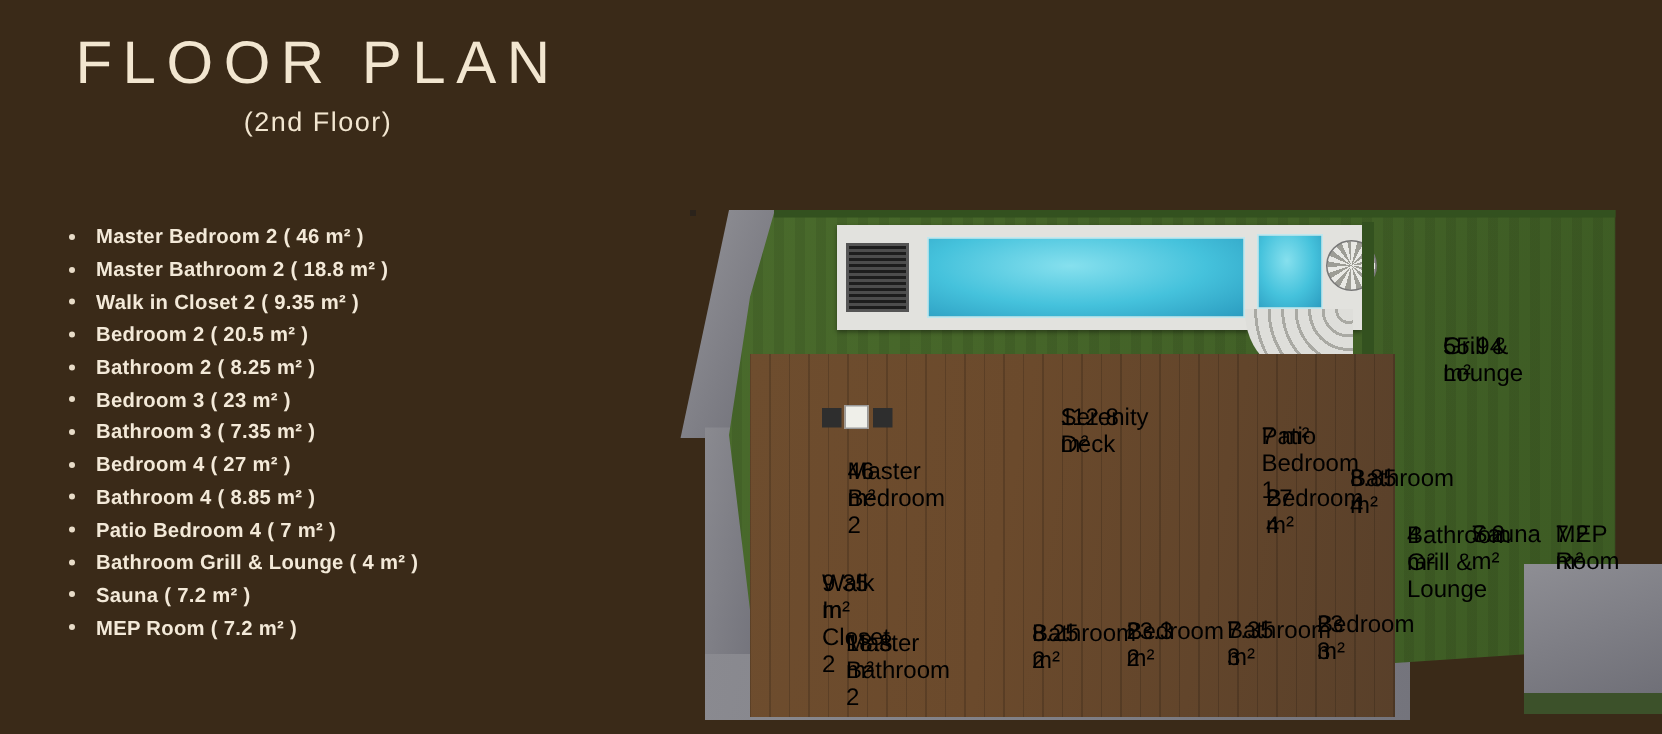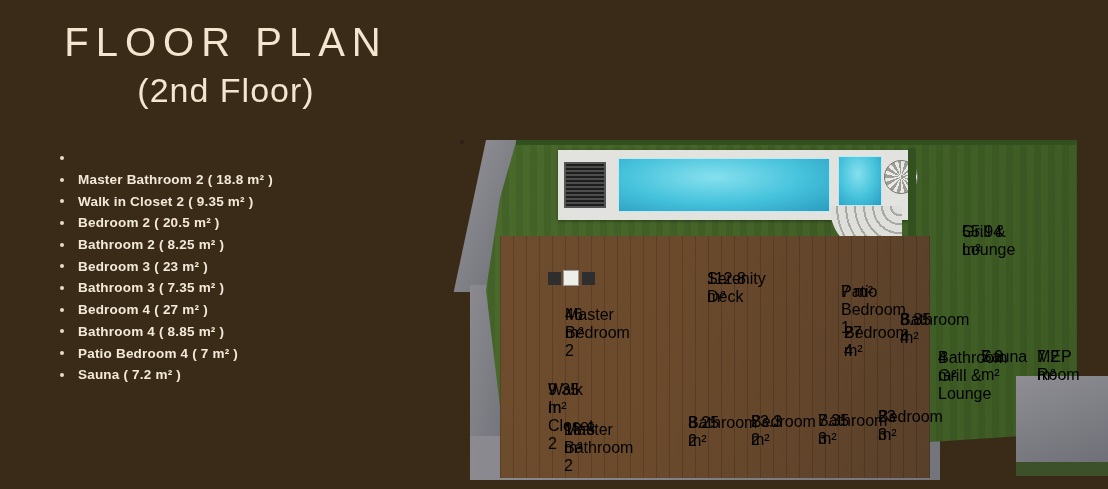--- a/index.html
+++ b/index.html
@@ -1,25 +1,25 @@
 <!DOCTYPE html>
 <html style="--bg: #3a2a18; --cream: #f2e6d0; --pool: #45c2dc; --grass: #4a6b2c; --grass-dark: #33511f; --wood: #6b4a2c; --tile: #c9c8c2; --pavement: #82828a; --water: #2a6f7a; --wall: #2b231b; --pill: rgba(24,19,14,0.8);"><head>
 <meta charset="utf-8">
 <style>
   html,body{margin:0;padding:0;}
   body{width:1108px;height:489px;overflow:hidden;background:var(--bg,#3a2a18);
        font-family:"Liberation Sans",sans-serif;position:relative;}
   #stage{position:absolute;inset:0;width:1108px;height:489px;}
 
   
-  .left-panel{position:absolute;left:16px;top:0;width:460px;height:489px;}
+  .left-panel{position:absolute;left:2px;top:0;width:460px;height:489px;}
   .title{margin-top:20px;width:420px;text-align:center;color:var(--cream,#f2e6d0);
          font-size:40px;font-weight:400;letter-spacing:7px;}
   .subtitle{width:420px;text-align:center;color:var(--cream,#f2e6d0);
-            font-size:34px;font-weight:300;letter-spacing:1px;margin-top:6px;}
+            font-size:18px;font-weight:300;letter-spacing:1px;margin-top:6px;}
   .room-list{position:absolute;left:38px;top:147px;margin:0;padding:0;list-style:none;}
   .room-list li{display:flex;align-items:center;height:21.7px;color:#f3e9d8;
                 font-size:13.5px;font-weight:bold;letter-spacing:.2px;white-space:nowrap;}
   .dot{width:4px;height:4px;border-radius:50%;background:#e8dcc8;margin:0 14px 0 6px;flex:0 0 auto;}
 
   
   #plan{position:absolute;left:460px;top:140px;width:648px;height:349px;}
   #plan *{position:absolute;box-sizing:border-box;}
 
   .path{background:linear-gradient(100deg,#8a8a90,#74747c);}
@@ -145,20 +145,21 @@
 
 <div id="stage">
 
   <div class="left-panel">
     <div class="title">FLOOR PLAN</div>
     <div class="subtitle">(2nd Floor)</div>
     <ul class="room-list">
 
         <li>
           <span class="dot"></span>
+          <span>Master Bedroom 2 ( 46 m² )</span>
         </li>
 
         <li>
           <span class="dot"></span>
           <span>Master Bathroom 2 ( 18.8 m² )</span>
         </li>
 
         <li>
           <span class="dot"></span>
           <span>Walk in Closet 2 ( 9.35 m² )</span>
@@ -193,26 +194,34 @@
           <span class="dot"></span>
           <span>Bathroom 4 ( 8.85 m² )</span>
         </li>
 
         <li>
           <span class="dot"></span>
           <span>Patio Bedroom 4 ( 7 m² )</span>
         </li>
 
 
+        <li>
+          <span class="dot"></span>
+          <span>Bathroom Grill &amp; Lounge ( 4 m² )</span>
+        </li>
 
         <li>
           <span class="dot"></span>
           <span>Sauna ( 7.2 m² )</span>
         </li>
 
+        <li>
+          <span class="dot"></span>
+          <span>MEP Room ( 7.2 m² )</span>
+        </li>
 
       </ul>
   </div>
 
   <div id="plan">
 
     <div class="path path-tl"></div>
     <div class="path path-l"></div>
     <div class="path path-b"></div>
 

